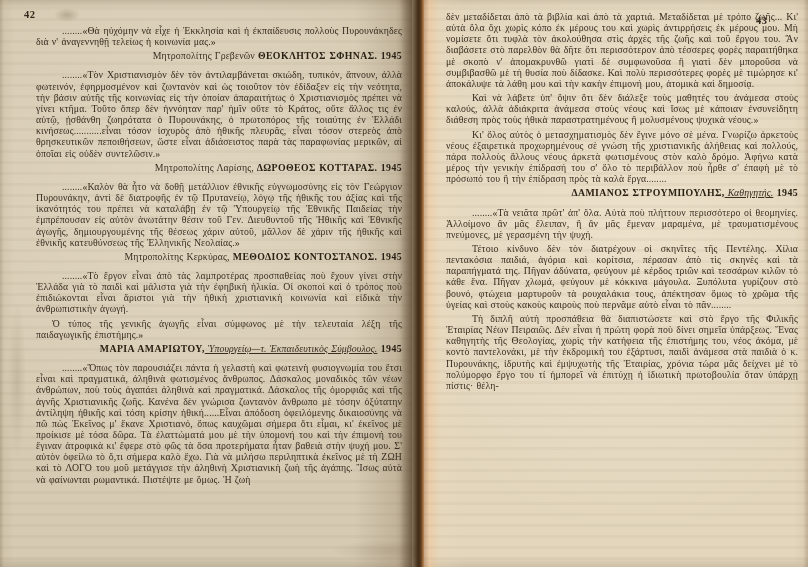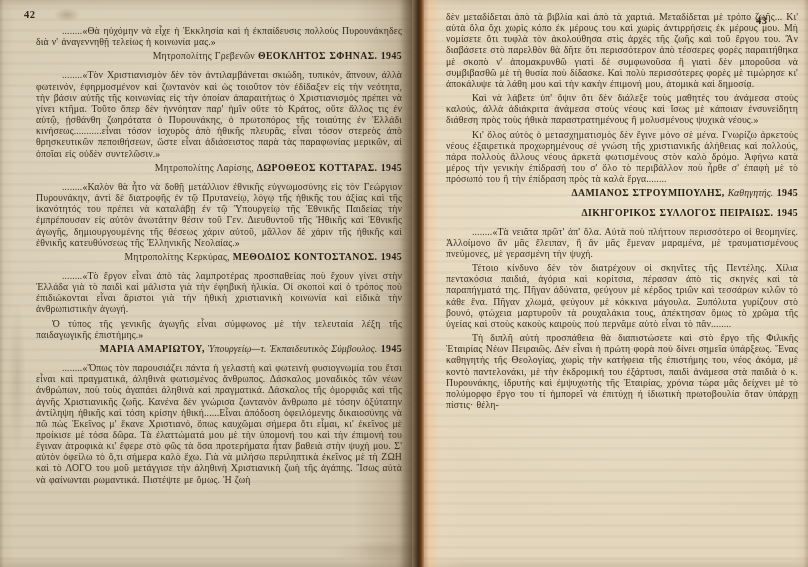--- a/index.html
+++ b/index.html
@@ -67,21 +67,21 @@
   .col-right{left:22px;top:11px;width:352px;height:522px;}
   p{margin:0 0 3px 0;}
   p.ind{text-indent:26px;}
   p.ind2{text-indent:16px;}
   .attr{
     text-align:right;padding-left:34px;margin:2px 0 8px 0;
     text-indent:0;white-space:nowrap;overflow:hidden;
   }
   .attr .b{font-weight:bold;letter-spacing:.4px;color:#2a2115;}
   .attr .u{border-bottom:1px solid rgba(48,38,25,.9);padding-bottom:1px;}
-  .attr .it{font-style:italic;}
+  .attr .it{font-style:italic;text-decoration:underline;}
 </style>
 </head>
 <body>
 
 <div class="spread">
 
   <section class="page page-left">
     <div class="ghost"></div>
     <div class="pagenum pn-left">42</div>
     <div class="col col-left">
@@ -104,21 +104,20 @@
   <div class="gutter"></div>
 
   <section class="page page-right">
     <div class="ghost"></div>
     <div class="pagenum pn-right">43</div>
     <div class="col col-right">
       <p class="q">δὲν μεταδίδεται ἀπὸ τὰ βιβλία καὶ ἀπὸ τὰ χαρτιά. Μεταδίδεται μὲ τρόπο ζωῆς... Κι' αὐτὰ ὅλα ὄχι χωρὶς κόπο ἐκ μέρους του καὶ χωρὶς ἀντιρρήσεις ἐκ μέρους μου. Μὴ νομίσετε ὅτι τυφλὰ τὸν ἀκολούθησα στὶς ἀρχὲς τῆς ζωῆς καὶ τοῦ ἔργου του. Ἂν διαβάσετε στὸ παρελθὸν θὰ δῆτε ὅτι περισσότερον ἀπὸ τέσσερες φορὲς παραιτήθηκα μὲ σκοπὸ ν' ἀπομακρυνθῶ γιατὶ δὲ συμφωνοῦσα ἢ γιατὶ δὲν μποροῦσα νὰ συμβιβασθῶ μὲ τὴ θυσία ποὺ δίδασκε. Καὶ πολὺ περισσότερες φορὲς μὲ τιμώρησε κι' ἀποκάλυψε τὰ λάθη μου καὶ τὴν κακὴν ἐπιμονή μου, ἀτομικὰ καὶ δημοσίᾳ.</p>
       <p class="q ind">Καὶ νὰ λάβετε ὑπ' ὄψιν ὅτι δὲν διάλεξε τοὺς μαθητές του ἀνάμεσα στοὺς καλούς, ἀλλὰ ἀδιάκριτα ἀνάμεσα στοὺς νέους καὶ ἴσως μὲ κάποιαν ἐνσυνείδητη διάθεση πρὸς τοὺς ἠθικὰ παραστρατημένους ἢ μολυσμένους ψυχικὰ νέους.»</p>
       <p class="q ind">Κι' ὅλος αὐτὸς ὁ μετασχηματισμὸς δὲν ἔγινε μόνο σὲ μένα. Γνωρίζω ἀρκετοὺς νέους ἐξαιρετικὰ προχωρημένους σὲ γνώση τῆς χριστιανικῆς ἀλήθειας καὶ πολλούς, πάρα πολλοὺς ἄλλους νέους ἀρκετὰ φωτισμένους στὸν καλὸ δρόμο. Ἀφήνω κατὰ μέρος τὴν γενικὴν ἐπίδρασή του σ' ὅλο τὸ περιβάλλον ποὺ ἦρθε σ' ἐπαφὴ μὲ τὸ πρόσωπό του ἢ τὴν ἐπίδραση πρὸς τὰ καλὰ ἔργα........</p>
       <p class="attr"><span></span><span class="b u">ΔΑΜΙΑΝΟΣ</span><span class="b"> ΣΤΡΟΥΜΠΟΥΛΗΣ,</span><span class="it"> Καθηγητής.</span><span class="b"> 1945</span></p>
-      <p class="attr"><span></span><span class="b u">ΔΙΚΗΓΟΡΙΚΟΣ</span><span class="b"> ΣΥΛΛΟΓΟΣ ΠΕΙΡΑΙΩΣ.</span><span class="it"></span><span class="b"> 1945</span></p>
       <p class="q ind">........«Τὰ νειᾶτα πρῶτ' ἀπ' ὅλα. Αὐτὰ ποὺ πλήττουν περισσότερο οἱ θεομηνίες. Ἀλλοίμονο ἂν μᾶς ἔλειπαν, ἢ ἂν μᾶς ἔμεναν μαραμένα, μὲ τραυματισμένους πνεύμονες, μὲ γερασμένη τὴν ψυχή.</p>
       <p class="q ind">Τέτοιο κίνδυνο δὲν τὸν διατρέχουν οἱ σκηνῖτες τῆς Πεντέλης. Χίλια πεντακόσια παιδιά, ἀγόρια καὶ κορίτσια, πέρασαν ἀπὸ τὶς σκηνὲς καὶ τὰ παραπήγματά της. Πῆγαν ἀδύνατα, φεύγουν μὲ κέρδος τριῶν καὶ τεσσάρων κιλῶν τὸ κάθε ἕνα. Πῆγαν χλωμά, φεύγουν μὲ κόκκινα μάγουλα. Ξυπόλυτα γυρίζουν στὸ βουνό, φτώχεια μαρτυροῦν τὰ ρουχαλάκια τους, ἀπέκτησαν ὅμως τὸ χρῶμα τῆς ὑγείας καὶ στοὺς κακοὺς καιροὺς ποὺ περνᾶμε αὐτὸ εἶναι τὸ πᾶν........</p>
       <p class="q ind">Τὴ διπλῆ αὐτὴ προσπάθεια θὰ διαπιστώσετε καὶ στὸ ἔργο τῆς Φιλικῆς Ἑταιρίας Νέων Πειραιῶς. Δὲν εἶναι ἡ πρώτη φορὰ ποὺ δίνει σημεῖα ὑπάρξεως. Ἕνας καθηγητὴς τῆς Θεολογίας, χωρὶς τὴν κατήφεια τῆς ἐπιστήμης του, νέος ἀκόμα, μὲ κοντὸ παντελονάκι, μὲ τὴν ἐκδρομική του ἐξάρτυσι, παιδὶ ἀνάμεσα στὰ παιδιὰ ὁ κ. Πυρουνάκης, ἱδρυτὴς καὶ ἐμψυχωτὴς τῆς Ἑταιρίας, χρόνια τώρα μᾶς δείχνει μὲ τὸ πολύμορφο ἔργο του τί ἠμπορεῖ νὰ ἐπιτύχῃ ἡ ἰδιωτικὴ πρωτοβουλία ὅταν ὑπάρχῃ πίστις· θέλη-</p>
     </div>
 
   </section>
 
 </div>
 
 </body></html>

